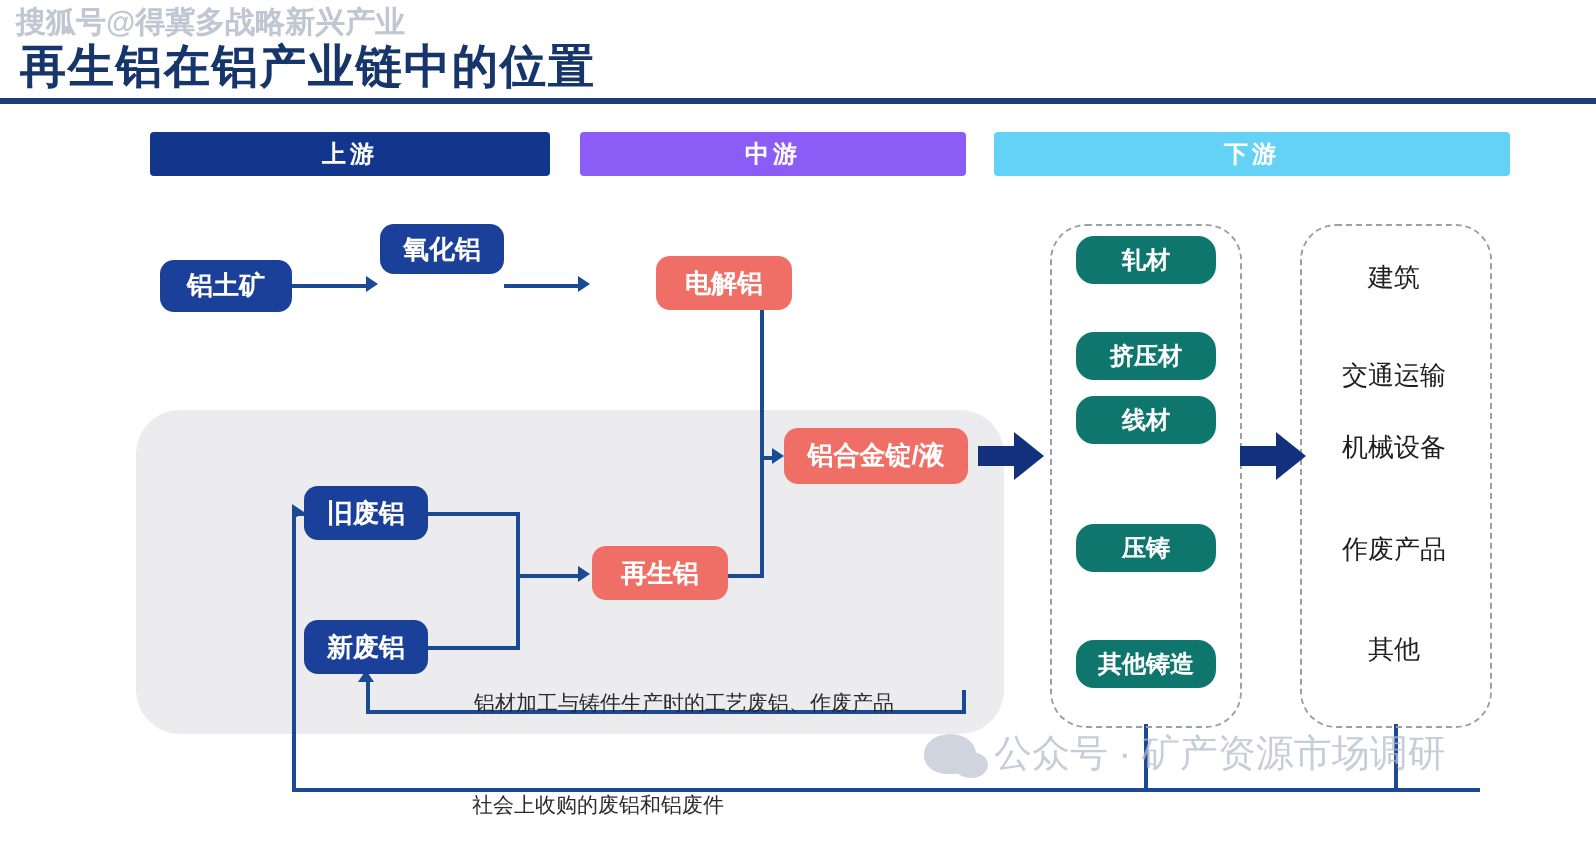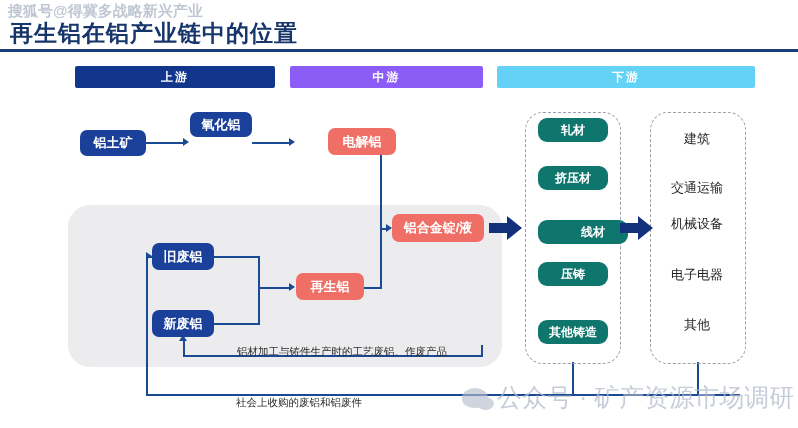--- a/index.html
+++ b/index.html
@@ -59,21 +59,21 @@
   .nd-regen     {left:296px;top:273px;width:68px;height:27px;}
 
   
   .dash-box{
     position:absolute;border:1px dashed #9aa0a8;border-radius:18px;background:transparent;
   }
   .dash-mid{left:525px;top:112px;width:94px;height:250px;}
   .dash-right{left:650px;top:112px;width:94px;height:250px;}
 
   .cyan-item{position:absolute;left:538px;width:70px;height:24px;}
-  .ci-0{top:118px;} .ci-1{top:166px;} .ci-2{top:220px;padding-left:20px;}
+  .ci-0{top:118px;} .ci-1{top:166px;} .ci-2{top:198px;}
   .ci-3{top:262px;} .ci-4{top:320px;}
 
   .plain-item{
     position:absolute;left:654px;width:86px;height:22px;
     display:flex;align-items:center;justify-content:center;
     font-size:13px;color:#1f1f1f;white-space:nowrap;
   }
   .pi-0{top:128px;} .pi-1{top:177px;} .pi-2{top:213px;}
   .pi-3{top:264px;} .pi-4{top:314px;}
 
@@ -99,23 +99,23 @@
 
   
   .annot{
     position:absolute;font-size:10.5px;color:#2b2b2b;white-space:nowrap;
   }
   .an-1{left:237px;top:345px;}
   .an-2{left:236px;top:396px;}
 
   
   .wm-bot{
-    position:absolute;left:462px;top:381px;
+    position:absolute;left:462px;top:364px;
     display:flex;align-items:center;gap:9px;
-    color:#b4bdcd;opacity:.75;font-size:25px;white-space:nowrap;text-align:right;
+    color:#b4bdcd;opacity:.75;font-size:19px;white-space:nowrap;text-align:right;
   }
   .wechat{
     width:26px;height:20px;background:#b4bdcd;border-radius:50% 50% 45% 45%;
     position:relative;flex:0 0 auto;opacity:.85;
   }
   .wechat:after{
     content:"";position:absolute;right:-6px;bottom:-2px;width:17px;height:13px;
     background:#b4bdcd;border-radius:50%;
   }
   .wm-bot span{position:relative;z-index:2;}
@@ -181,21 +181,21 @@
   <div class="node n-cyan cyan-item ci-0">轧材</div>
   <div class="node n-cyan cyan-item ci-1">挤压材</div>
   <div class="node n-cyan cyan-item ci-2">线材</div>
   <div class="node n-cyan cyan-item ci-3">压铸</div>
   <div class="node n-cyan cyan-item ci-4">其他铸造</div>
 
   <div class="dash-box dash-right"></div>
   <div class="plain-item pi-0">建筑</div>
   <div class="plain-item pi-1">交通运输</div>
   <div class="plain-item pi-2">机械设备</div>
-  <div class="plain-item pi-3">电子电器</div>
+  <div class="plain-item pi-3">作废产品</div>
   <div class="plain-item pi-4">其他</div>
 
   <div class="blockarrow ba-1">
     <svg viewBox="0 0 34 26" width="34" height="26">
       <polygon points="0,8 18,8 18,1 33,13 18,25 18,18 0,18" fill="#13307d"></polygon>
     </svg>
   </div>
   <div class="blockarrow ba-2">
     <svg viewBox="0 0 34 26" width="34" height="26">
       <polygon points="0,8 18,8 18,1 33,13 18,25 18,18 0,18" fill="#13307d"></polygon>

